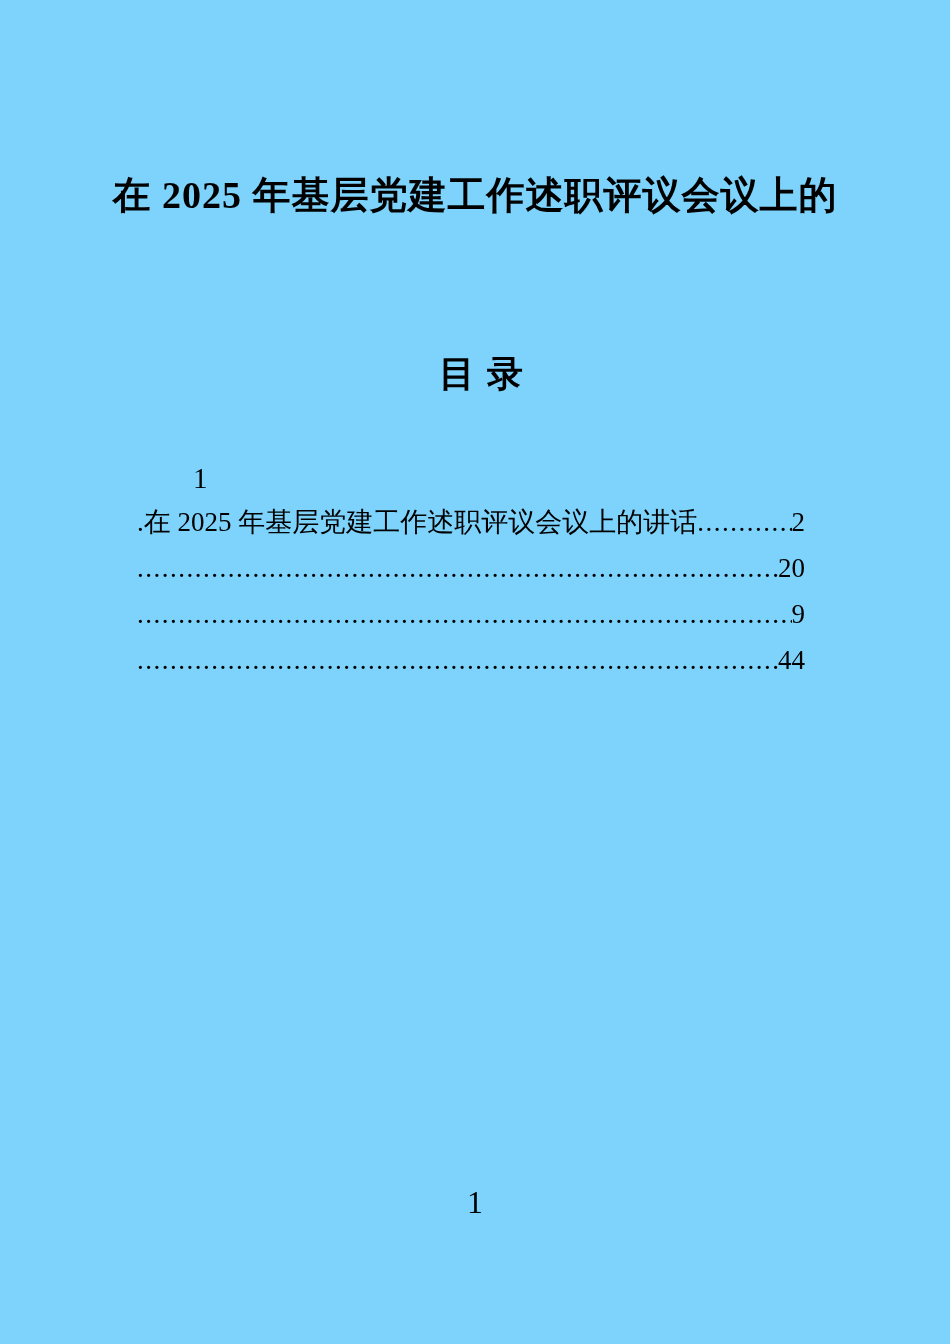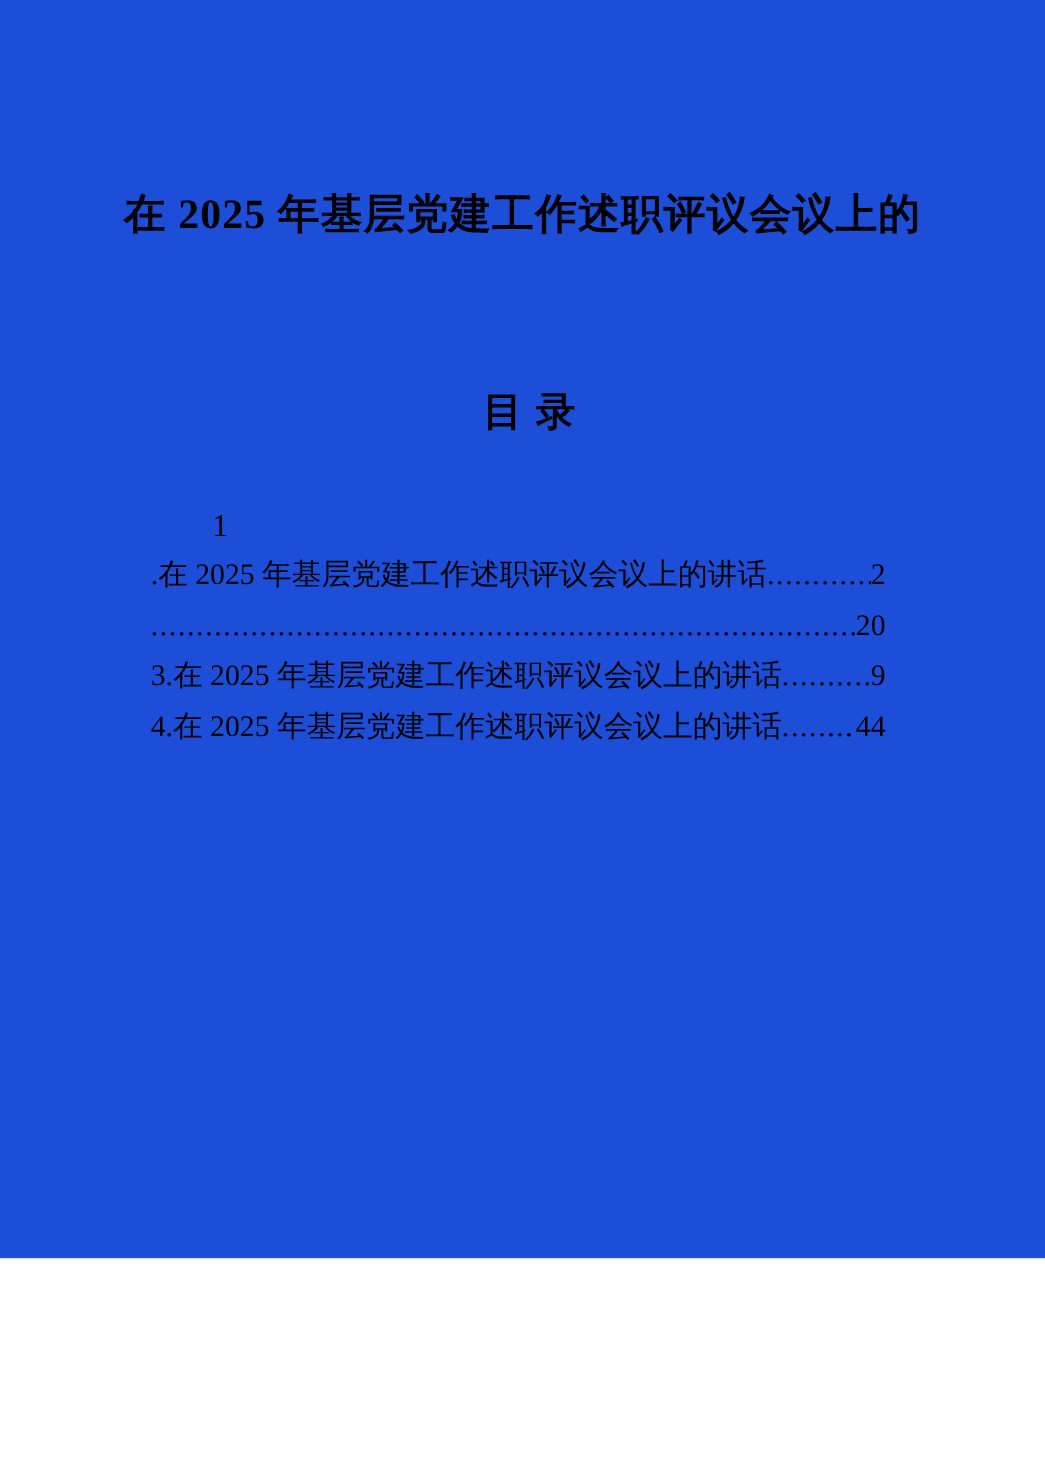--- a/index.html
+++ b/index.html
@@ -3,22 +3,22 @@
 <meta charset="utf-8">
 <style>
   html, body {
     margin: 0;
     padding: 0;
     background: #ffffff;
   }
   .page {
     position: relative;
     width: 950px;
-    height: 1144px;
-    background: #1d4ed8;
+    height: 1344px;
+    background: #7dd3fc;
     color: #000000;
     overflow: hidden;
     font-family: "Liberation Serif", "DejaVu Serif", serif;
   }
   .title-line {
     position: absolute;
     left: 0;
     width: 100%;
     text-align: center;
     font-family: "Liberation Serif", "DejaVu Serif", serif;
@@ -113,27 +113,25 @@
     <span class="toc-dots">................................................................................</span>
     <span class="toc-page">2</span>
   </li>
 
   <li class="toc-row">
     <span class="toc-dots">................................................................................</span>
     <span class="toc-page">20</span>
   </li>
 
   <li class="toc-row">
-    <span class="toc-label">3.在 2025 年基层党建工作述职评议会议上的讲话</span>
     <span class="toc-dots">................................................................................</span>
     <span class="toc-page">9</span>
   </li>
 
   <li class="toc-row">
-    <span class="toc-label">4.在 2025 年基层党建工作述职评议会议上的讲话</span>
     <span class="toc-dots">................................................................................</span>
     <span class="toc-page">44</span>
   </li>
 </ul>
 
   <div class="footer-page-number">1</div>
 
 </div>
 
 </body></html>

